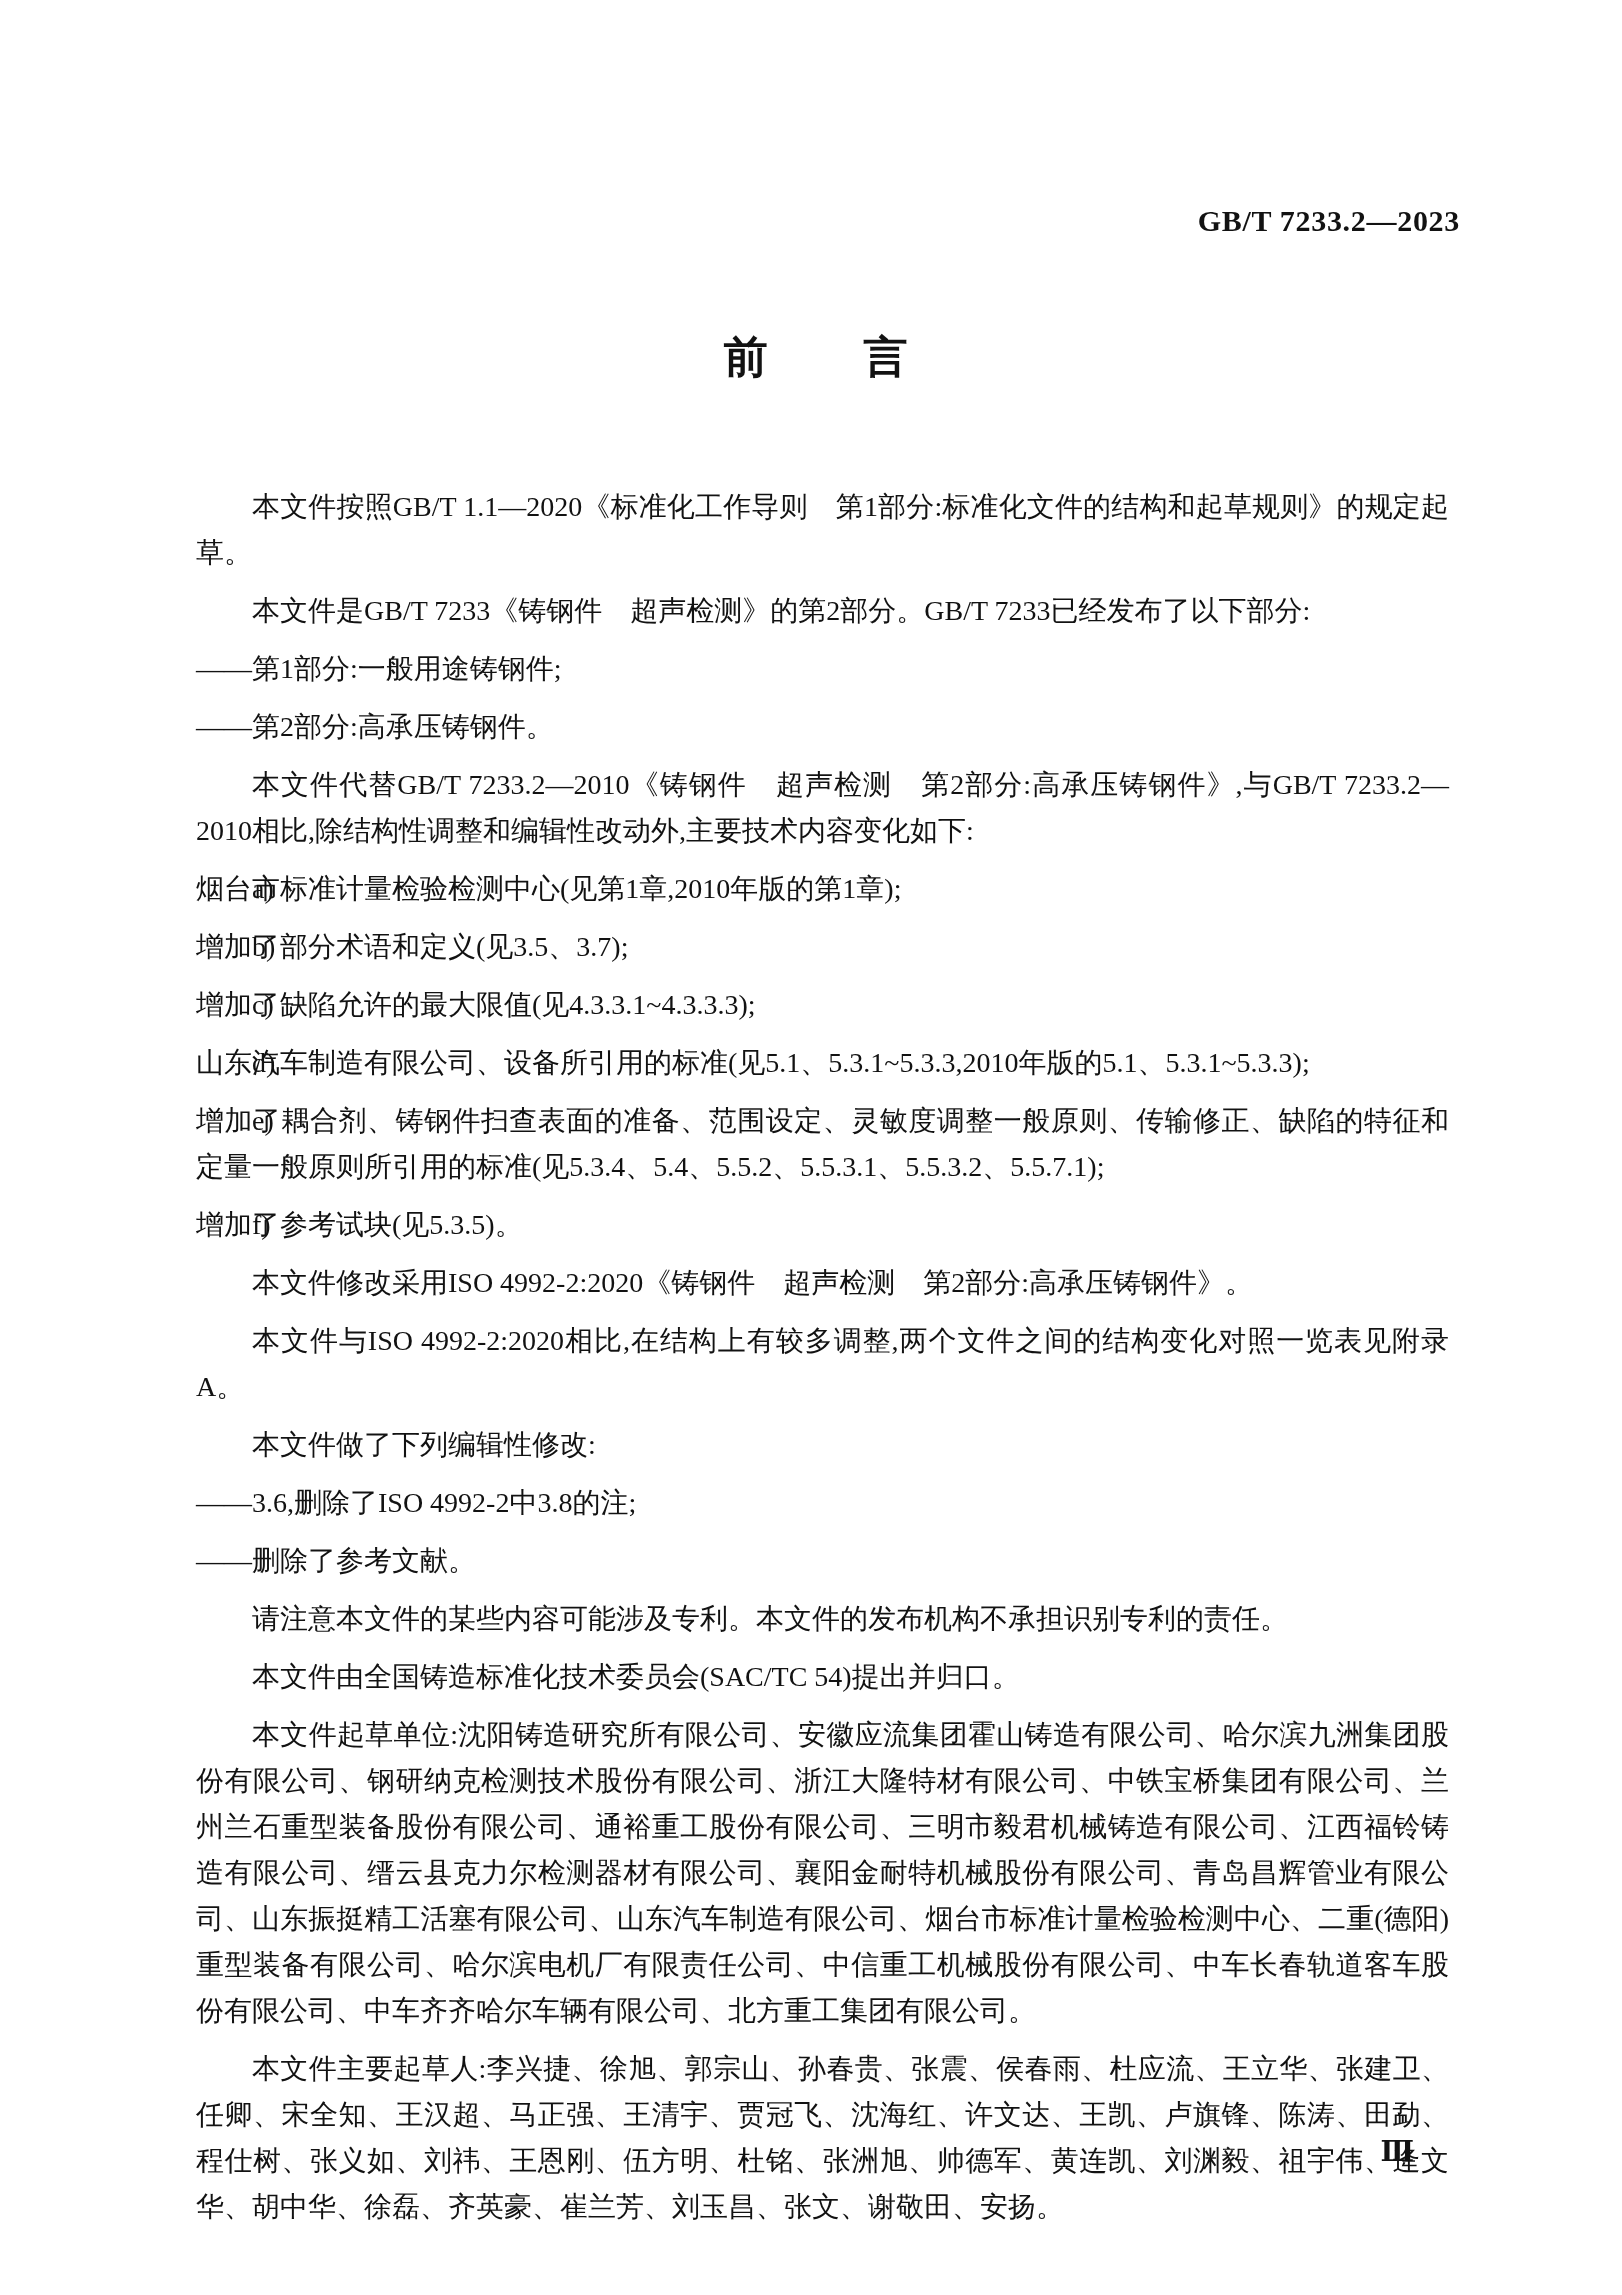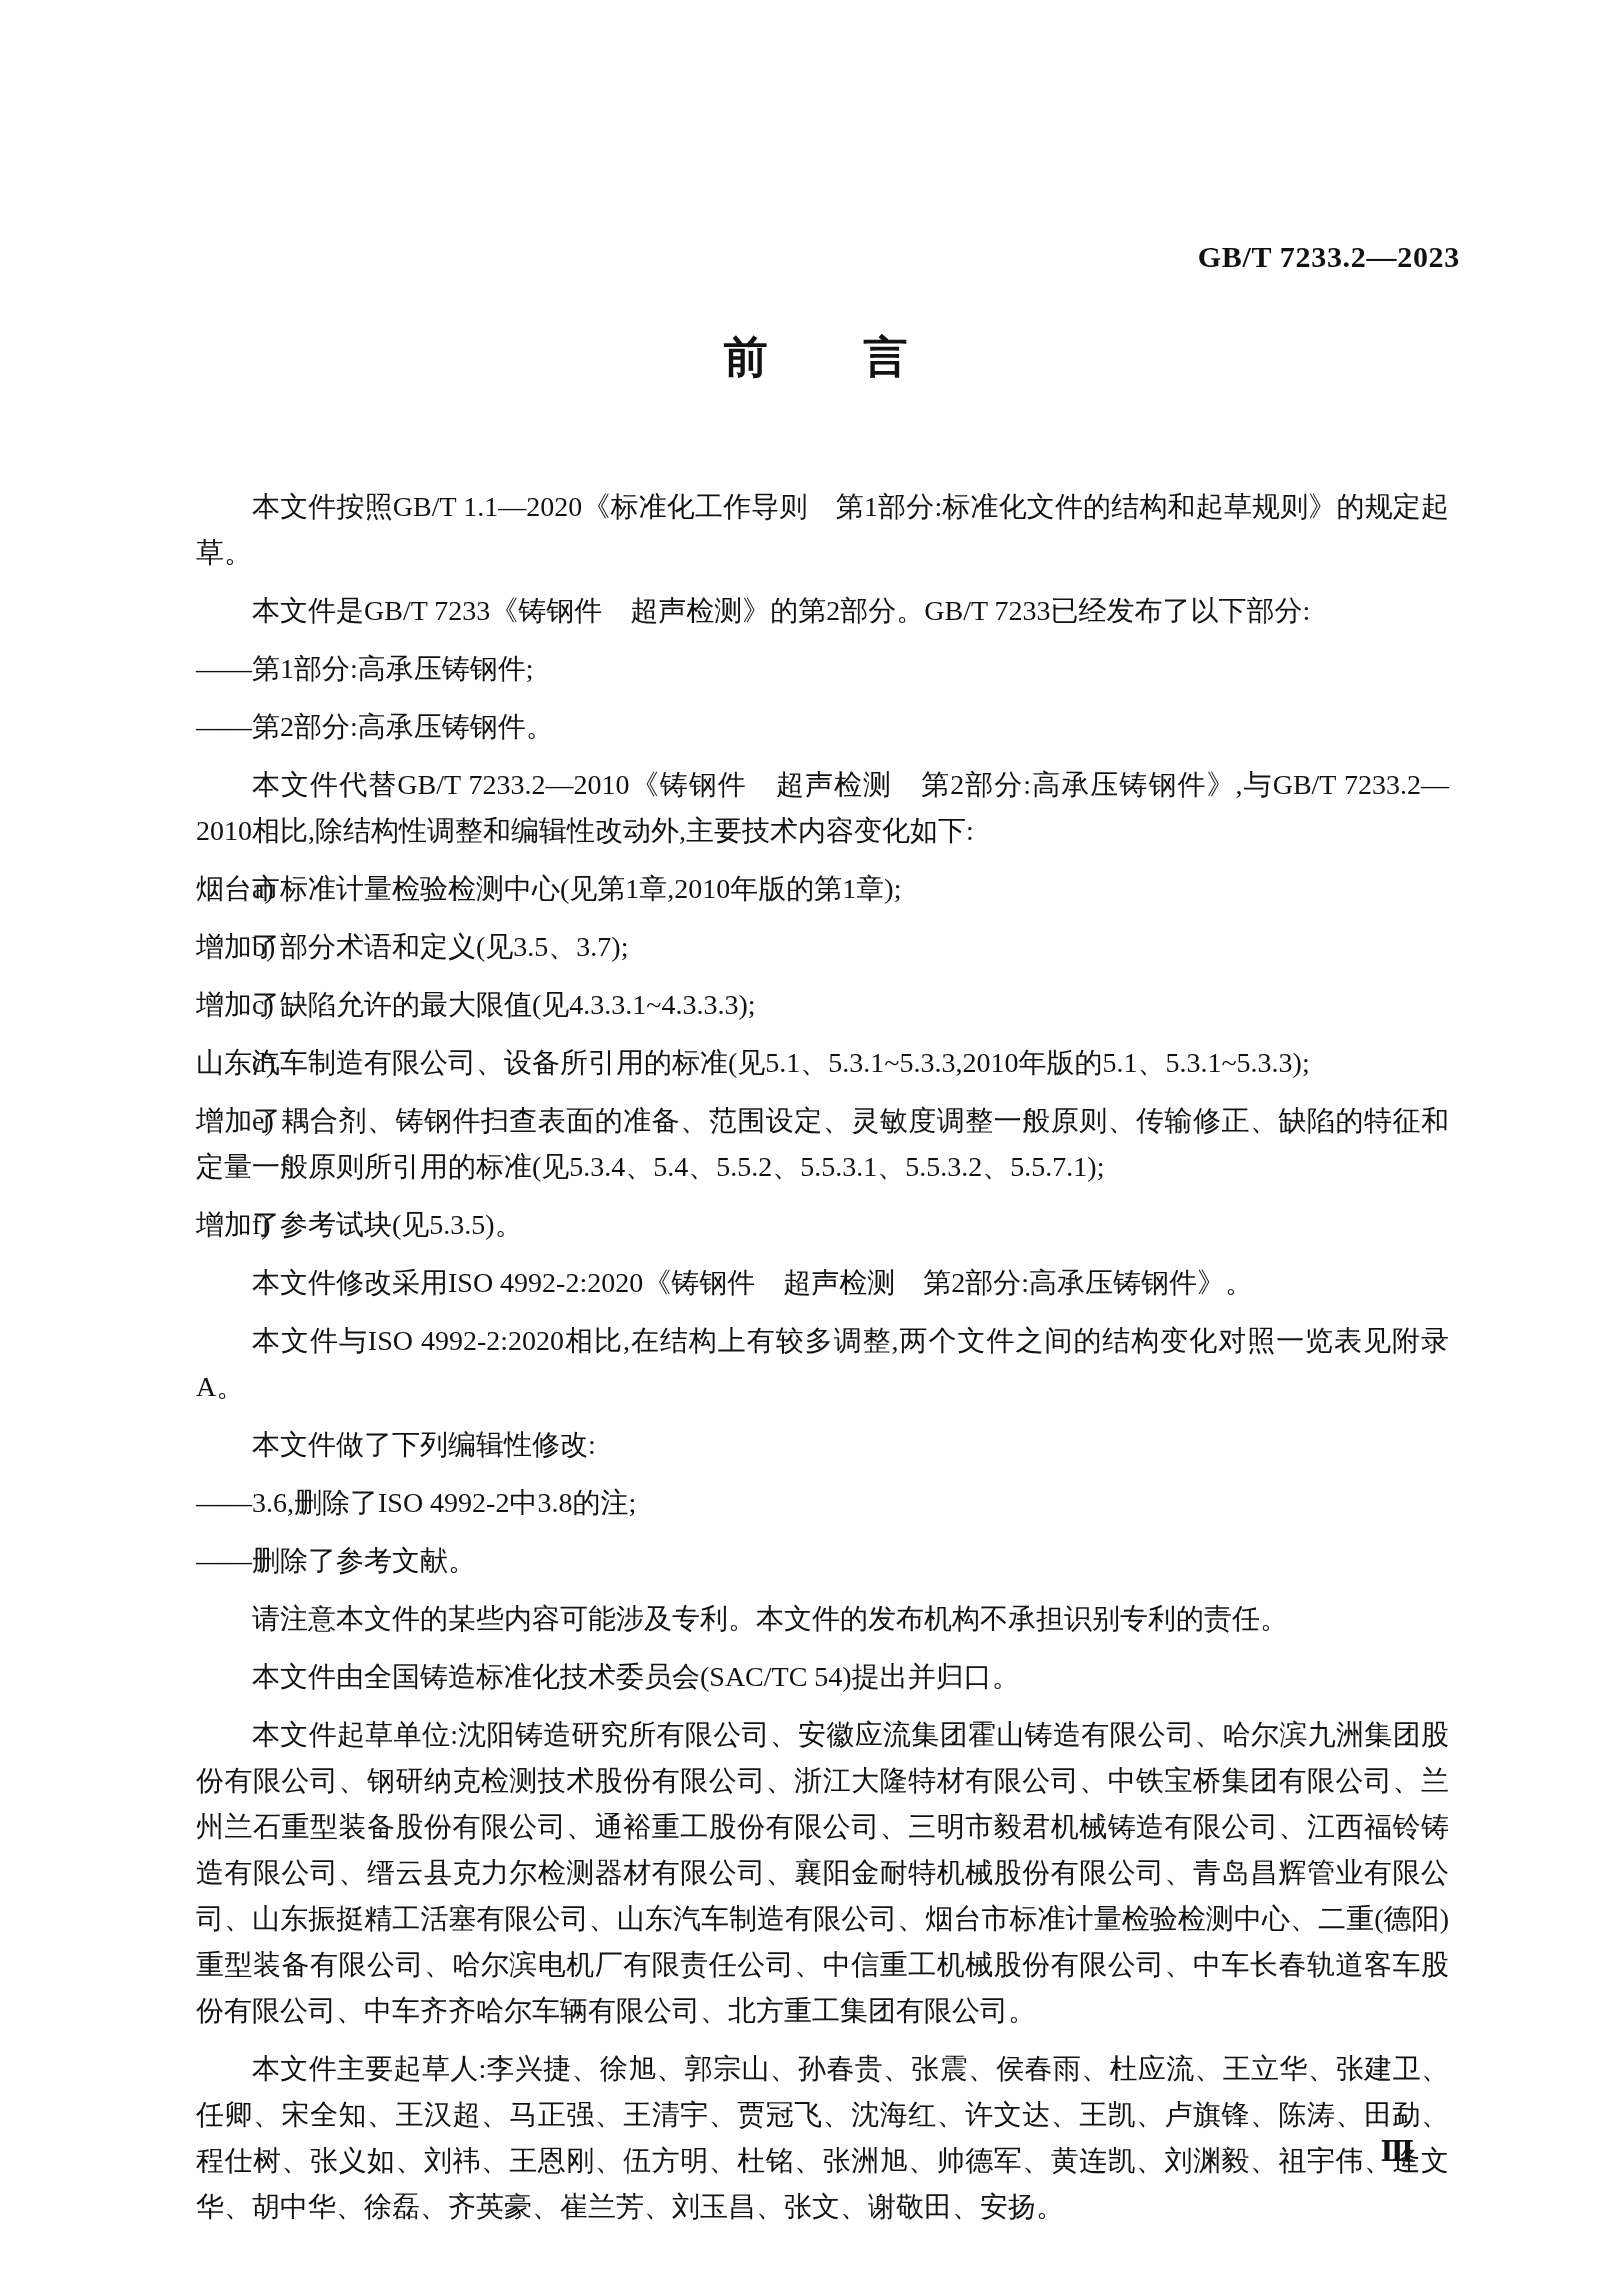--- a/index.html
+++ b/index.html
@@ -11,21 +11,20 @@
     font-family:"Liberation Serif","DejaVu Serif",serif;
     overflow:hidden;
   }
   .doc-code {
     position:absolute;
     top:204px; right:162px;
     font-size:30px;
     font-weight:bold;
     letter-spacing:0.7px;
     white-space:nowrap;
-    margin-top:36px;
   }
   .title {
     position:absolute;
     top:322px; left:0; width:100%;
     margin:6px;
     text-align:center;
     font-size:44px;
     font-weight:900;
     letter-spacing:2.6px;
   }
@@ -54,21 +53,21 @@
 
 <div class="page">
 
   <div class="doc-code">GB/T 7233.2—2023</div>
 
   <h1 class="title">前　　言</h1>
 
   <main class="content">
     <p class="block para">本文件按照GB/T 1.1—2020《标准化工作导则　第1部分:标准化文件的结构和起草规则》的规定起草。</p>
     <p class="block para">本文件是GB/T 7233《铸钢件　超声检测》的第2部分。GB/T 7233已经发布了以下部分:</p>
-    <p class="block dash">——第1部分:高承压铸钢件;</p>
+    <p class="block dash">——第1部分:一般用途铸钢件;</p>
     <p class="block dash">——第2部分:高承压铸钢件。</p>
     <p class="block para">本文件代替GB/T 7233.2—2010《铸钢件　超声检测　第2部分:高承压铸钢件》,与GB/T 7233.2—2010相比,除结构性调整和编辑性改动外,主要技术内容变化如下:</p>
     <p class="block list"><span class="list-label">a)</span><span class="list-text">烟台市标准计量检验检测中心(见第1章,2010年版的第1章);</span></p>
     <p class="block list"><span class="list-label">b)</span><span class="list-text">增加了部分术语和定义(见3.5、3.7);</span></p>
     <p class="block list"><span class="list-label">c)</span><span class="list-text">增加了缺陷允许的最大限值(见4.3.3.1~4.3.3.3);</span></p>
     <p class="block list"><span class="list-label">d)</span><span class="list-text">山东汽车制造有限公司、设备所引用的标准(见5.1、5.3.1~5.3.3,2010年版的5.1、5.3.1~5.3.3);</span></p>
     <p class="block list"><span class="list-label">e)</span><span class="list-text">增加了耦合剂、铸钢件扫查表面的准备、范围设定、灵敏度调整一般原则、传输修正、缺陷的特征和定量一般原则所引用的标准(见5.3.4、5.4、5.5.2、5.5.3.1、5.5.3.2、5.5.7.1);</span></p>
     <p class="block list"><span class="list-label">f)</span><span class="list-text">增加了参考试块(见5.3.5)。</span></p>
     <p class="block para">本文件修改采用ISO 4992-2:2020《铸钢件　超声检测　第2部分:高承压铸钢件》。</p>
     <p class="block para">本文件与ISO 4992-2:2020相比,在结构上有较多调整,两个文件之间的结构变化对照一览表见附录A。</p>

